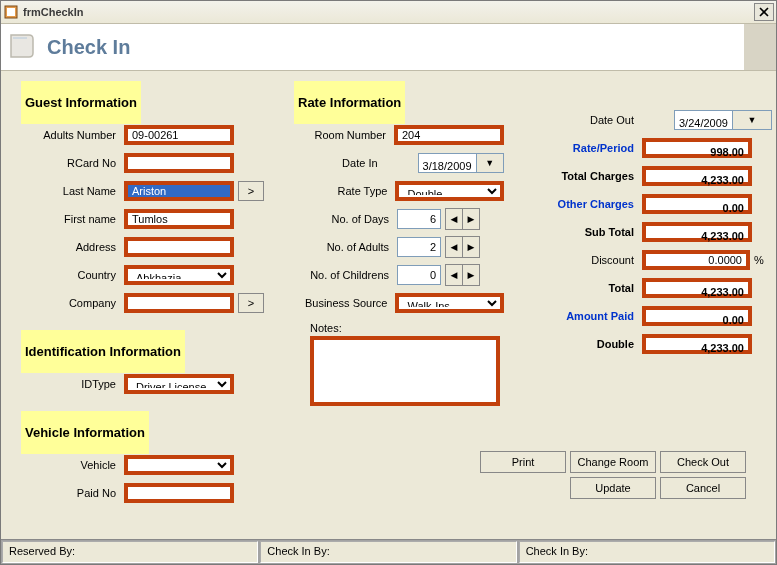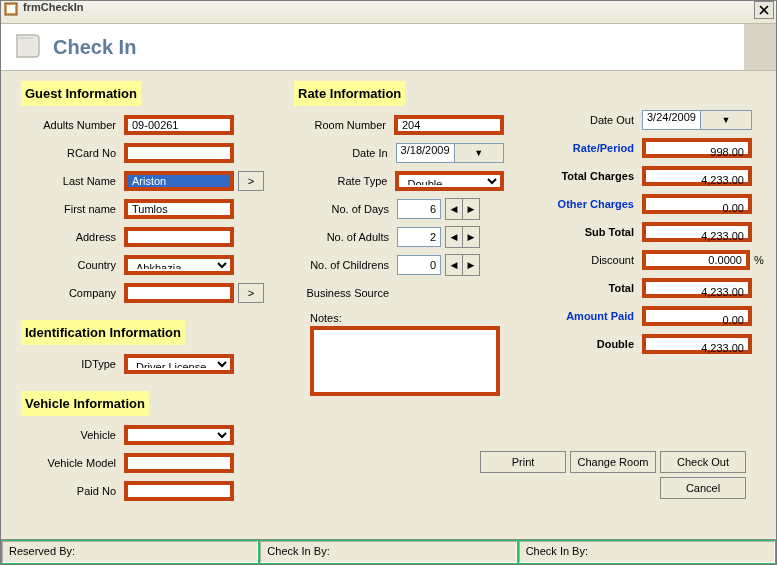--- a/index.html
+++ b/index.html
@@ -20,20 +20,21 @@
     box-sizing: border-box;
     background: #ece9d8;
     display: flex;
     flex-direction: column;
   }
   .titlebar {
     height: 22px;
     background: linear-gradient(to bottom, #f3f2eb 0%, #ebe8d7 100%);
     border-bottom: 1px solid #c0bca9;
     display: flex;
+    align-items: center;
     padding: 0 2px;
   }
   .titlebar .icon-app {
     width: 16px;
     height: 16px;
     margin-right: 4px;
     display: inline-block;
   }
   .titlebar .title {
     font-weight: bold;
@@ -51,21 +52,21 @@
     justify-content: center;
     font-weight: bold;
     font-size: 11px;
     cursor: pointer;
   }
   .headerbar {
     height: 46px;
     background: #fff;
     display: flex;
     align-items: center;
-    padding-left: 12px;
+    padding-left: 6px;
     border-bottom: 1px solid #c0bca9;
   }
   .headerbar .big-icon {
     width: 32px;
     height: 32px;
     margin-right: 8px;
   }
   .headerbar .big-title {
     color: #5e7c9b;
     font-size: 20px;
@@ -95,23 +96,22 @@
     width: 210px;
   }
   .col-right {
     flex: 1;
   }
   .section-title {
     background: #ffff99;
     font-weight: bold;
     font-size: 13px;
     color: #000;
-    padding: 5px 4px;
+    padding: 14px 4px;
     display: inline-block;
-    margin-bottom: 8px;
   }
   .form-row {
     display: flex;
     align-items: center;
     margin-bottom: 6px;
     min-height: 22px;
   }
   .label {
     width: 95px;
     text-align: right;
@@ -172,20 +172,21 @@
     cursor: pointer;
   }
   .sp-btn + .sp-btn { border-left: 1px solid #888; margin-left: -1px;}
   .ro {
     width: 110px;
     text-align: right;
     background: #fff;
     display: inline-block;
     line-height: 16px;
     height: 20px;
+    font-weight: bold;
   }
   .pct { margin-left: 4px; }
   textarea.notes {
     width: 190px;
     height: 70px;
     resize: none;
   }
   .notes-label {
     font-size: 11px;
     margin-bottom: 2px;
@@ -203,43 +204,44 @@
   .btn {
     width: 86px;
     height: 22px;
     border: 1px solid #888;
     background: #ece9d8;
     font-size: 11px;
     cursor: pointer;
   }
   .statusbar {
     height: 24px;
-    background: #22c55e;
+    background: #a3a3a3;
     border-top: 1px solid #888;
     display: flex;
   }
   .status-panel {
     flex: 1;
     border: 1px inset #fff;
     padding: 3px 6px;
     font-size: 11px;
     margin: 1px;
     box-sizing: border-box;
     background: #ece9d8;
   }
   .right-col-inner .form-row .label { width: 100px; }
 
   .dateselect {
-    width: 110px;
+    width: 98px;
     height: 20px;
     border: 1px solid #7f9db9;
     background: #fff;
     display: inline-flex;
-    align-items: flex-start;
-    box-sizing: border-box;
+    align-items: flex-end;
+    box-sizing: border-box;
+    margin-left: 32px;
   }
   .dateselect span {
     flex: 1;
     padding: 0 4px;
   }
   .dateselect .dd {
     width: 16px;
     height: 18px;
     background: #ece9d8;
     border-left: 1px solid #7f9db9;
@@ -333,24 +335,20 @@
         <div style="height:10px"></div>
         <div class="section-title">Vehicle Information</div>
 
         <div class="form-row">
           <span class="label">Vehicle</span>
           <select class="combo">
             <option></option>
           </select>
         </div>
         <div class="form-row">
-          <span class="label">Vehicle Model</span>
-          <input class="text" value="" style="">
-        </div>
-        <div class="form-row">
           <span class="label">Paid No</span>
           <input class="text" value="" style="">
         </div>
       </div>
 
       <div class="col-mid">
         <div class="section-title">Rate Information</div>
 
         <div class="form-row">
           <span class="label">Room Number</span>
@@ -394,20 +392,23 @@
           <div class="num-row">
             <input class="num-input" value="0" style="">
             <span class="spinner">
               <span class="sp-btn">◀</span>
               <span class="sp-btn">▶</span>
             </span>
           </div>
         </div>
         <div class="form-row">
           <span class="label">Business Source</span>
+          <select class="combo">
+            <option>Walk-Ins</option>
+          </select>
         </div>
 
         <div style="margin-top:8px;margin-left:16px">
           <div class="notes-label">Notes:</div>
           <textarea class="notes" style=""></textarea>
         </div>
       </div>
 
       <div class="col-right right-col-inner">
         <div style="height:28px"></div>
@@ -456,20 +457,21 @@
 
     </div>
 
     <div class="buttons">
       <div class="btn-row">
         <button class="btn">Print</button>
         <button class="btn">Change Room</button>
         <button class="btn">Check Out</button>
       </div>
       <div class="btn-row">
+        <button class="btn">Update</button>
         <button class="btn">Cancel</button>
       </div>
     </div>
   </div>
 
   <div class="statusbar">
     <div class="status-panel">Reserved By:</div>
     <div class="status-panel">Check In By:</div>
     <div class="status-panel">Check In By:</div>
   </div>

